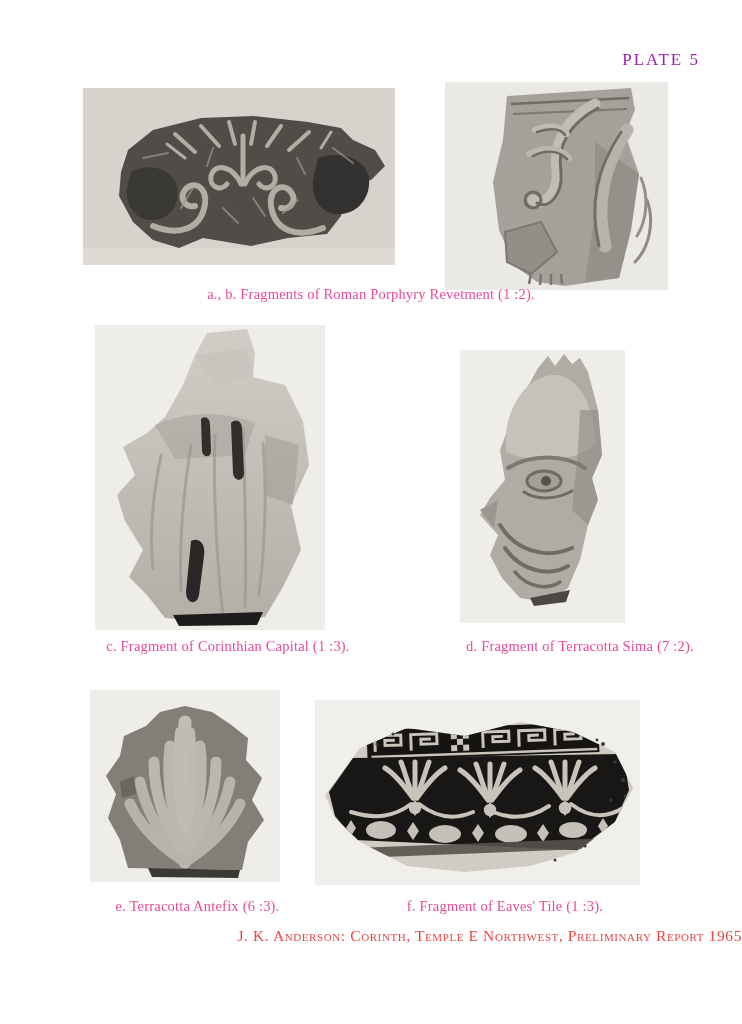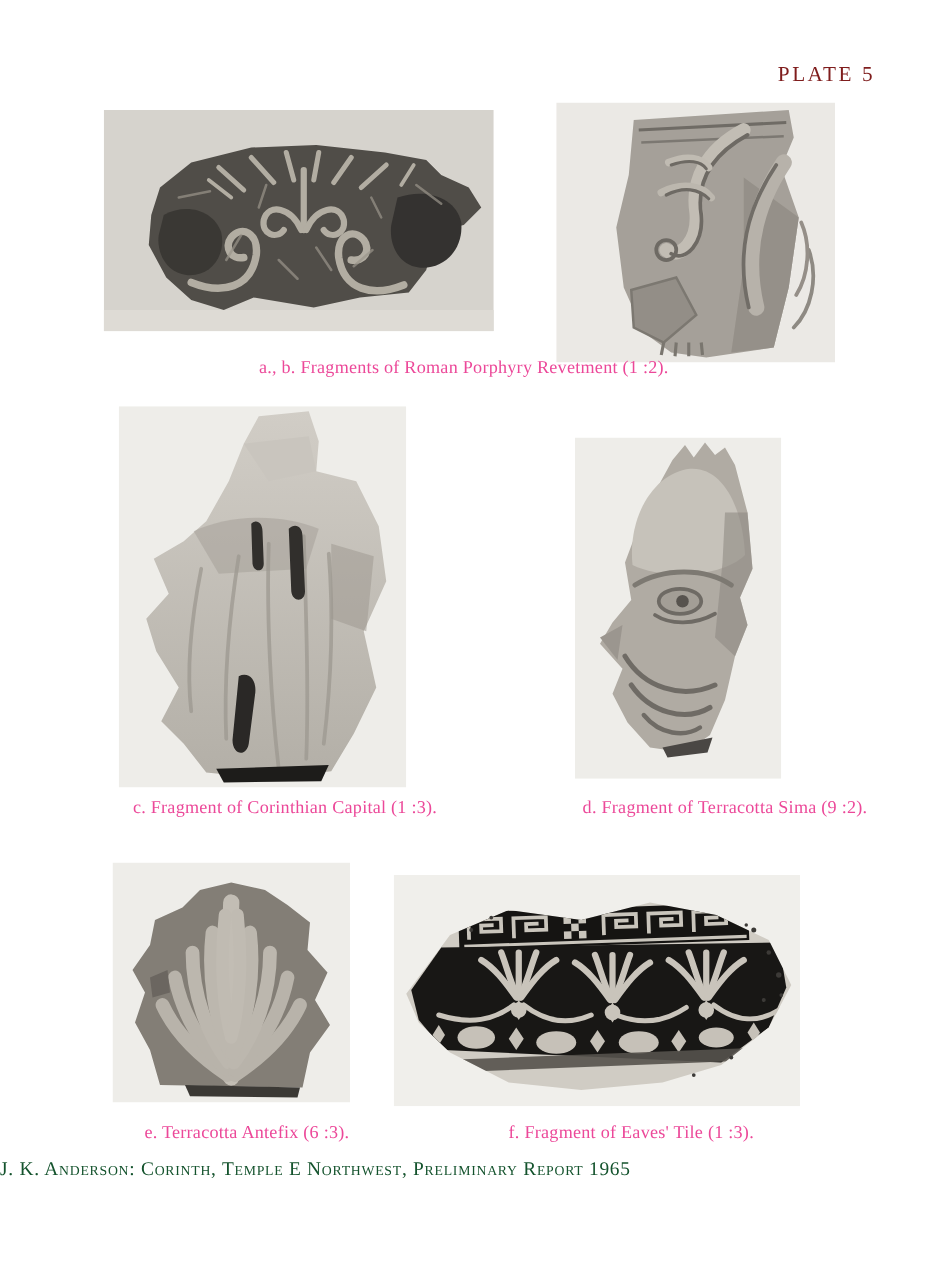--- a/index.html
+++ b/index.html
@@ -4,34 +4,34 @@
 <style>
   html,body{margin:0;padding:0;}
   body{
     width:742px;height:1024px;position:relative;background:#ffffff;
     font-family:"Liberation Serif","DejaVu Serif",serif;color:#1a1813;
     overflow:hidden;
   }
   .abs{position:absolute;}
   .plate-label{
     top:50px;left:0;width:700px;text-align:right;
-    font-size:17px;letter-spacing:2px;color:#7f1d1d;
+    font-size:17px;letter-spacing:2px;color:#a21caf;
   }
   .caption{
     font-size:14.5px;color:#ec4899;letter-spacing:.2px;text-align:center;
     white-space:nowrap;
   }
   .cap-ab{top:286px;left:0;width:742px;}
   .cap-c{top:638px;left:68px;width:320px;}
   .cap-d{top:638px;left:420px;width:320px;}
   .cap-e{top:898px;left:55px;width:285px;}
   .cap-f{top:898px;left:360px;width:290px;}
   .attribution{
-    top:927px;left:0;width:742px;text-align:left;
-    font-size:15.5px;font-variant:small-caps;letter-spacing:.6px;color:#14532d;
+    top:927px;left:0;width:742px;text-align:right;
+    font-size:15.5px;font-variant:small-caps;letter-spacing:.6px;color:#ef4444;
   }
   .photo{display:block;}
   .ph-a{top:88px;left:83px;}
   .ph-b{top:82px;left:445px;}
   .ph-c{top:325px;left:95px;}
   .ph-d{top:350px;left:460px;}
   .ph-e{top:690px;left:90px;}
   .ph-f{top:700px;left:315px;}
 </style>
 </head>
@@ -141,21 +141,21 @@
     <path d="M64,142 C76,150 96,150 112,141" stroke="#6e6a64" stroke-width="3"></path>
     <path d="M40,175 C55,200 85,210 112,198" stroke="#6f6b65" stroke-width="4"></path>
     <path d="M45,198 C60,220 88,228 108,216" stroke="#6f6b65" stroke-width="4"></path>
     <path d="M55,222 C68,238 88,240 100,232" stroke="#6f6b65" stroke-width="3.5"></path>
   </g>
   <path d="M20,160 L38,150 L34,178 Z" fill="#9b968f"></path>
   <path d="M70,248 L110,240 L106,252 L74,256 Z" fill="#4a4744"></path>
 </svg>
 
 <div class="abs caption cap-c">c. Fragment of Corinthian Capital (1 :3).</div>
-<div class="abs caption cap-d">d. Fragment of Terracotta Sima (9 :2).</div>
+<div class="abs caption cap-d">d. Fragment of Terracotta Sima (7 :2).</div>
 
 <svg class="abs photo ph-e" width="190" height="192" viewBox="0 0 190 192" role="img">
   <rect x="0" y="0" width="190" height="192" fill="#eeede9"></rect>
   <path d="M38,178 L30,150 L18,128 L26,104 L16,86 L30,66 L34,46 L56,36 L70,22 L95,16 L122,22 L140,34 L158,48 L156,70 L172,88 L162,110 L174,130 L158,152 L152,180 Z" fill="#837e76"></path>
   <g fill="none" stroke-linecap="round">
     <path d="M95,172 C93,130 93,80 95,32" stroke="#c2bdb4" stroke-width="13"></path>
     <path d="M92,170 C74,158 52,140 40,114" stroke="#b8b3aa" stroke-width="11"></path>
     <path d="M92,166 C72,148 56,122 50,92" stroke="#b8b3aa" stroke-width="11"></path>
     <path d="M93,160 C76,138 64,106 64,72" stroke="#bcb7ae" stroke-width="11"></path>
     <path d="M94,152 C82,126 76,92 80,56" stroke="#bcb7ae" stroke-width="11"></path>

